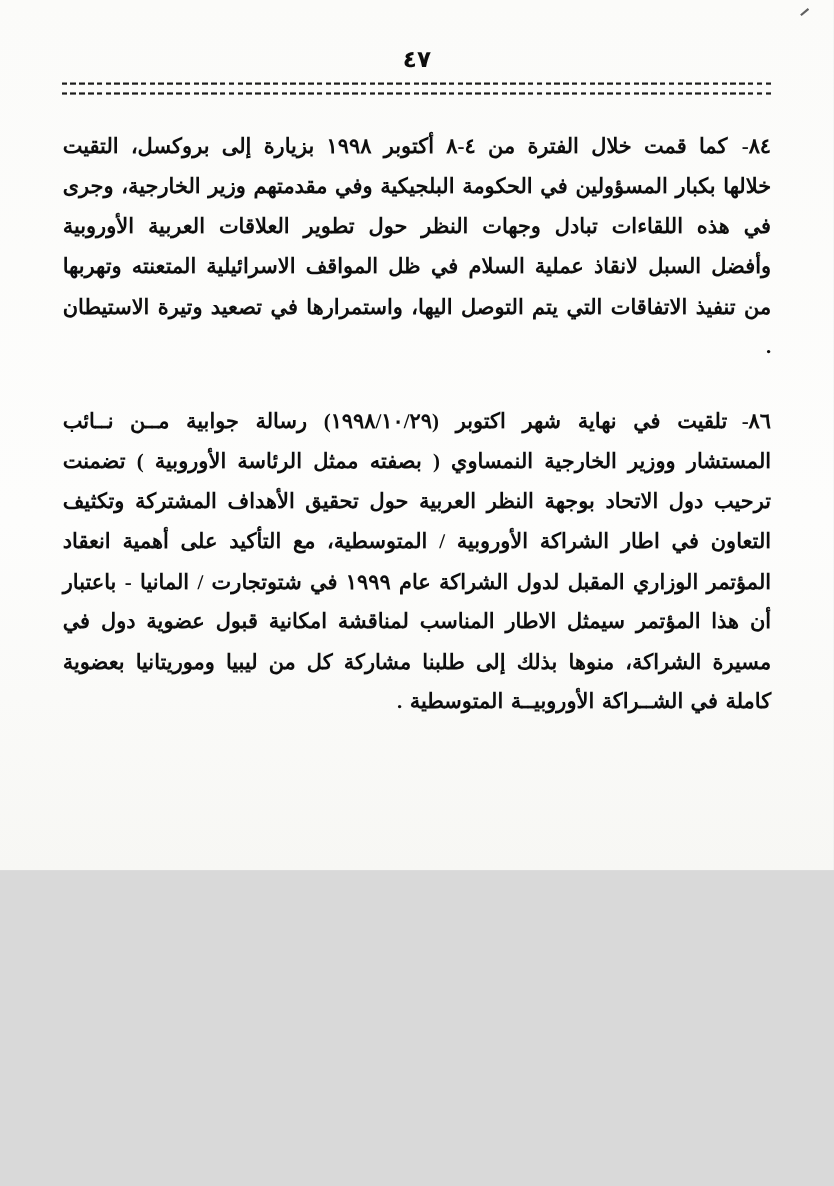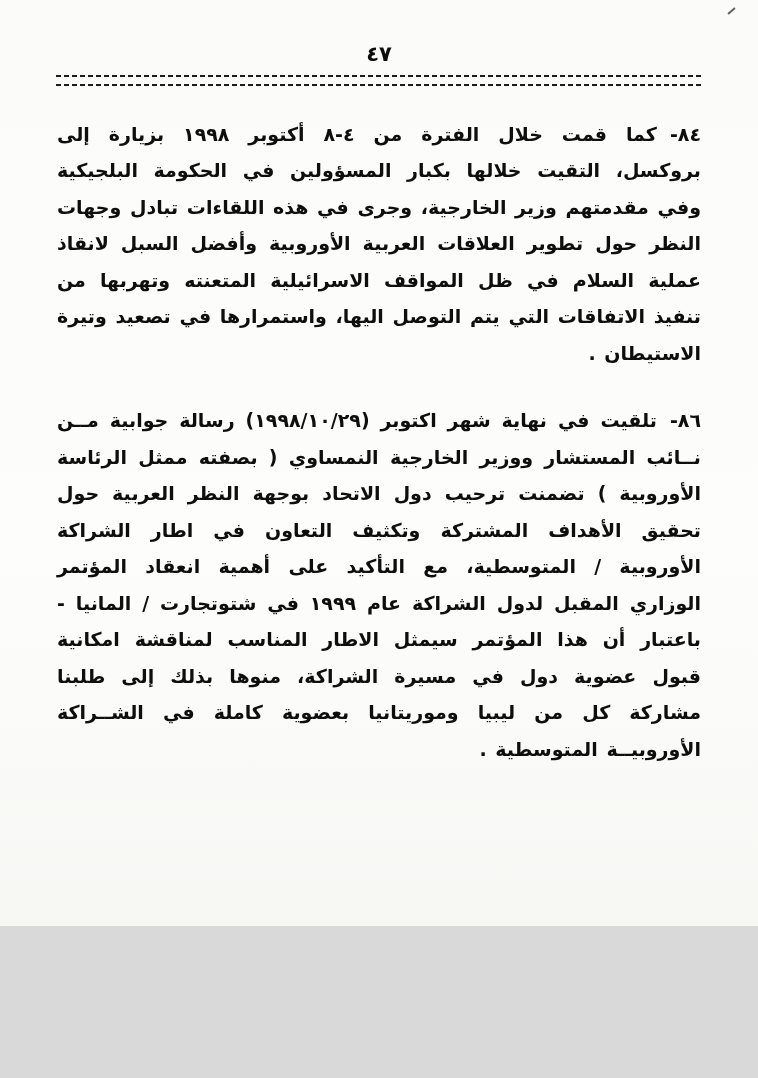--- a/index.html
+++ b/index.html
@@ -1,36 +1,36 @@
 <!DOCTYPE html>
 <html lang="ar"><head>
 <meta charset="utf-8">
 <style>
   * { margin:0; padding:0; box-sizing:border-box; }
   html, body { width:758px; }
   body { background:#d9d9d9; font-family:"DejaVu Sans", sans-serif; }
 
   .page {
-    width:758px; height:926px;
+    width:758px; height:791px;
     background:linear-gradient(180deg,#fbfbf9 0%, #fdfdfc 60%, #f7f7f4 100%);
     position:relative; color:#111; overflow:hidden;
   }
 
   .page-header { padding-top:42px; text-align:center; }
   .page-number {
     font-size:21px; font-weight:700; letter-spacing:3px; color:#0d0d0d;
   }
   .rule {
     height:2px; margin:0 56px;
     background:repeating-linear-gradient(90deg,#1c1c1c 0 5px, transparent 5px 8px);
   }
   .rule-1 { margin-top:9px; }
   .rule-2 { margin-top:7px; }
 
-  .content { margin:30px 57px 0 57px; direction:rtl; }
+  .content { margin:30px 57px 0 57px; direction:rtl;font-family:Liberation Serif, serif; }
   .para {
     font-size:19px; font-weight:700; line-height:1.92;
     text-align:justify; color:#0e0e0e; margin-bottom:31px;
     word-spacing:2px;
   }
   .para-num { white-space:nowrap; margin-left:13px; }
 
   .footer {
     position:absolute; top:942px; left:50px; right:54px;
     display:flex; align-items:center;

